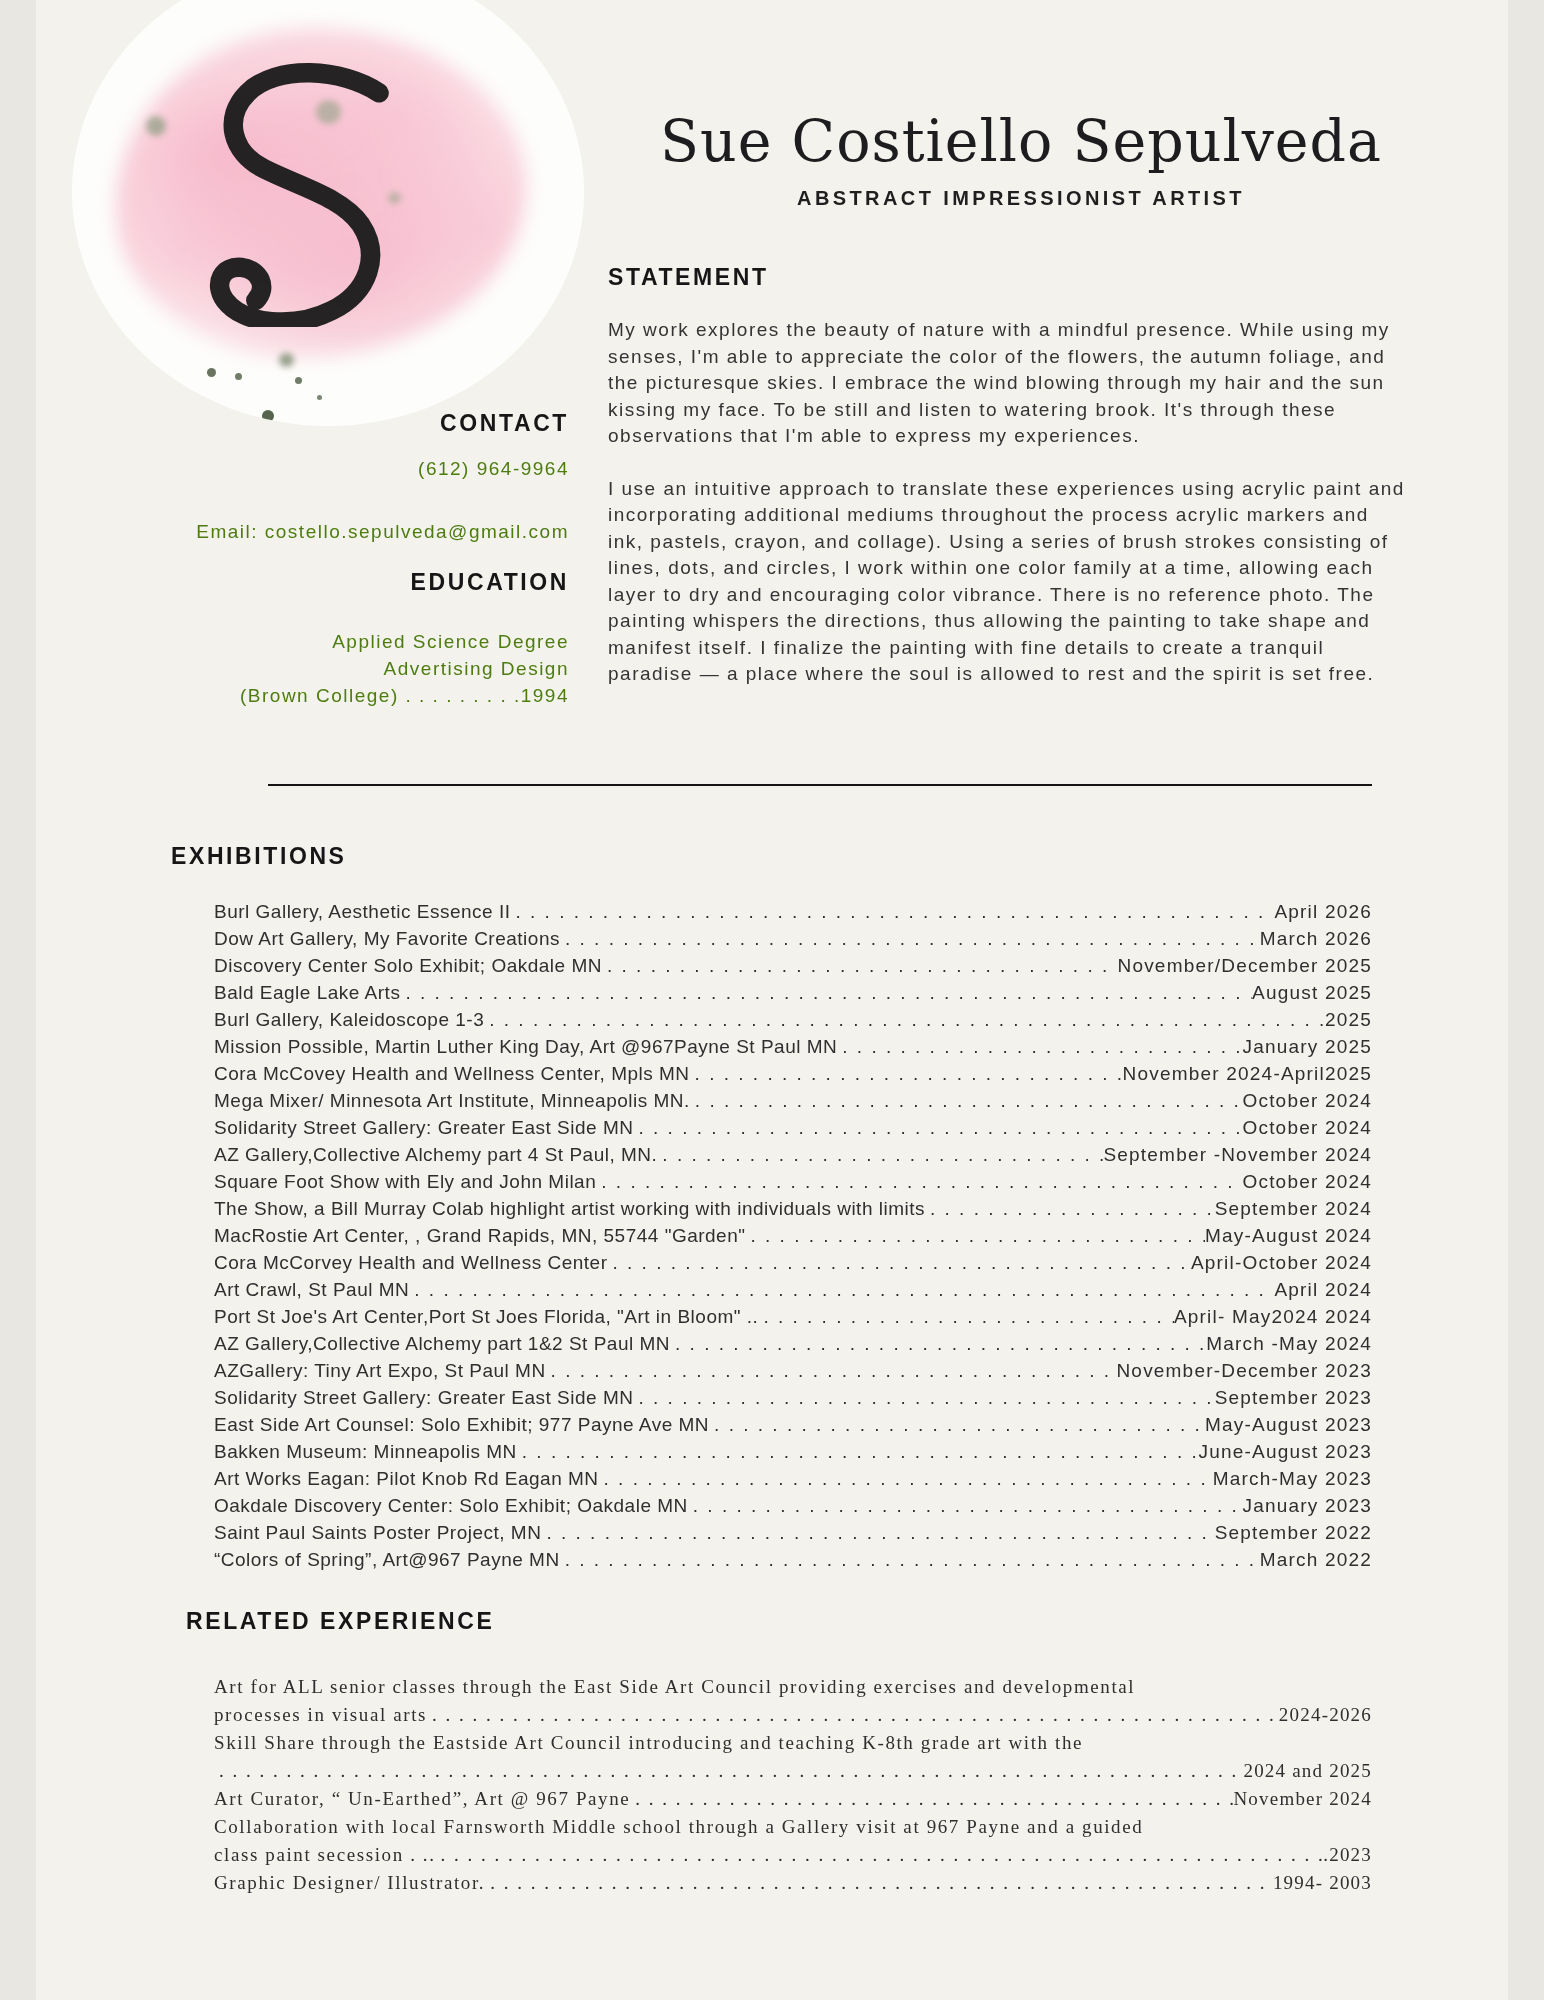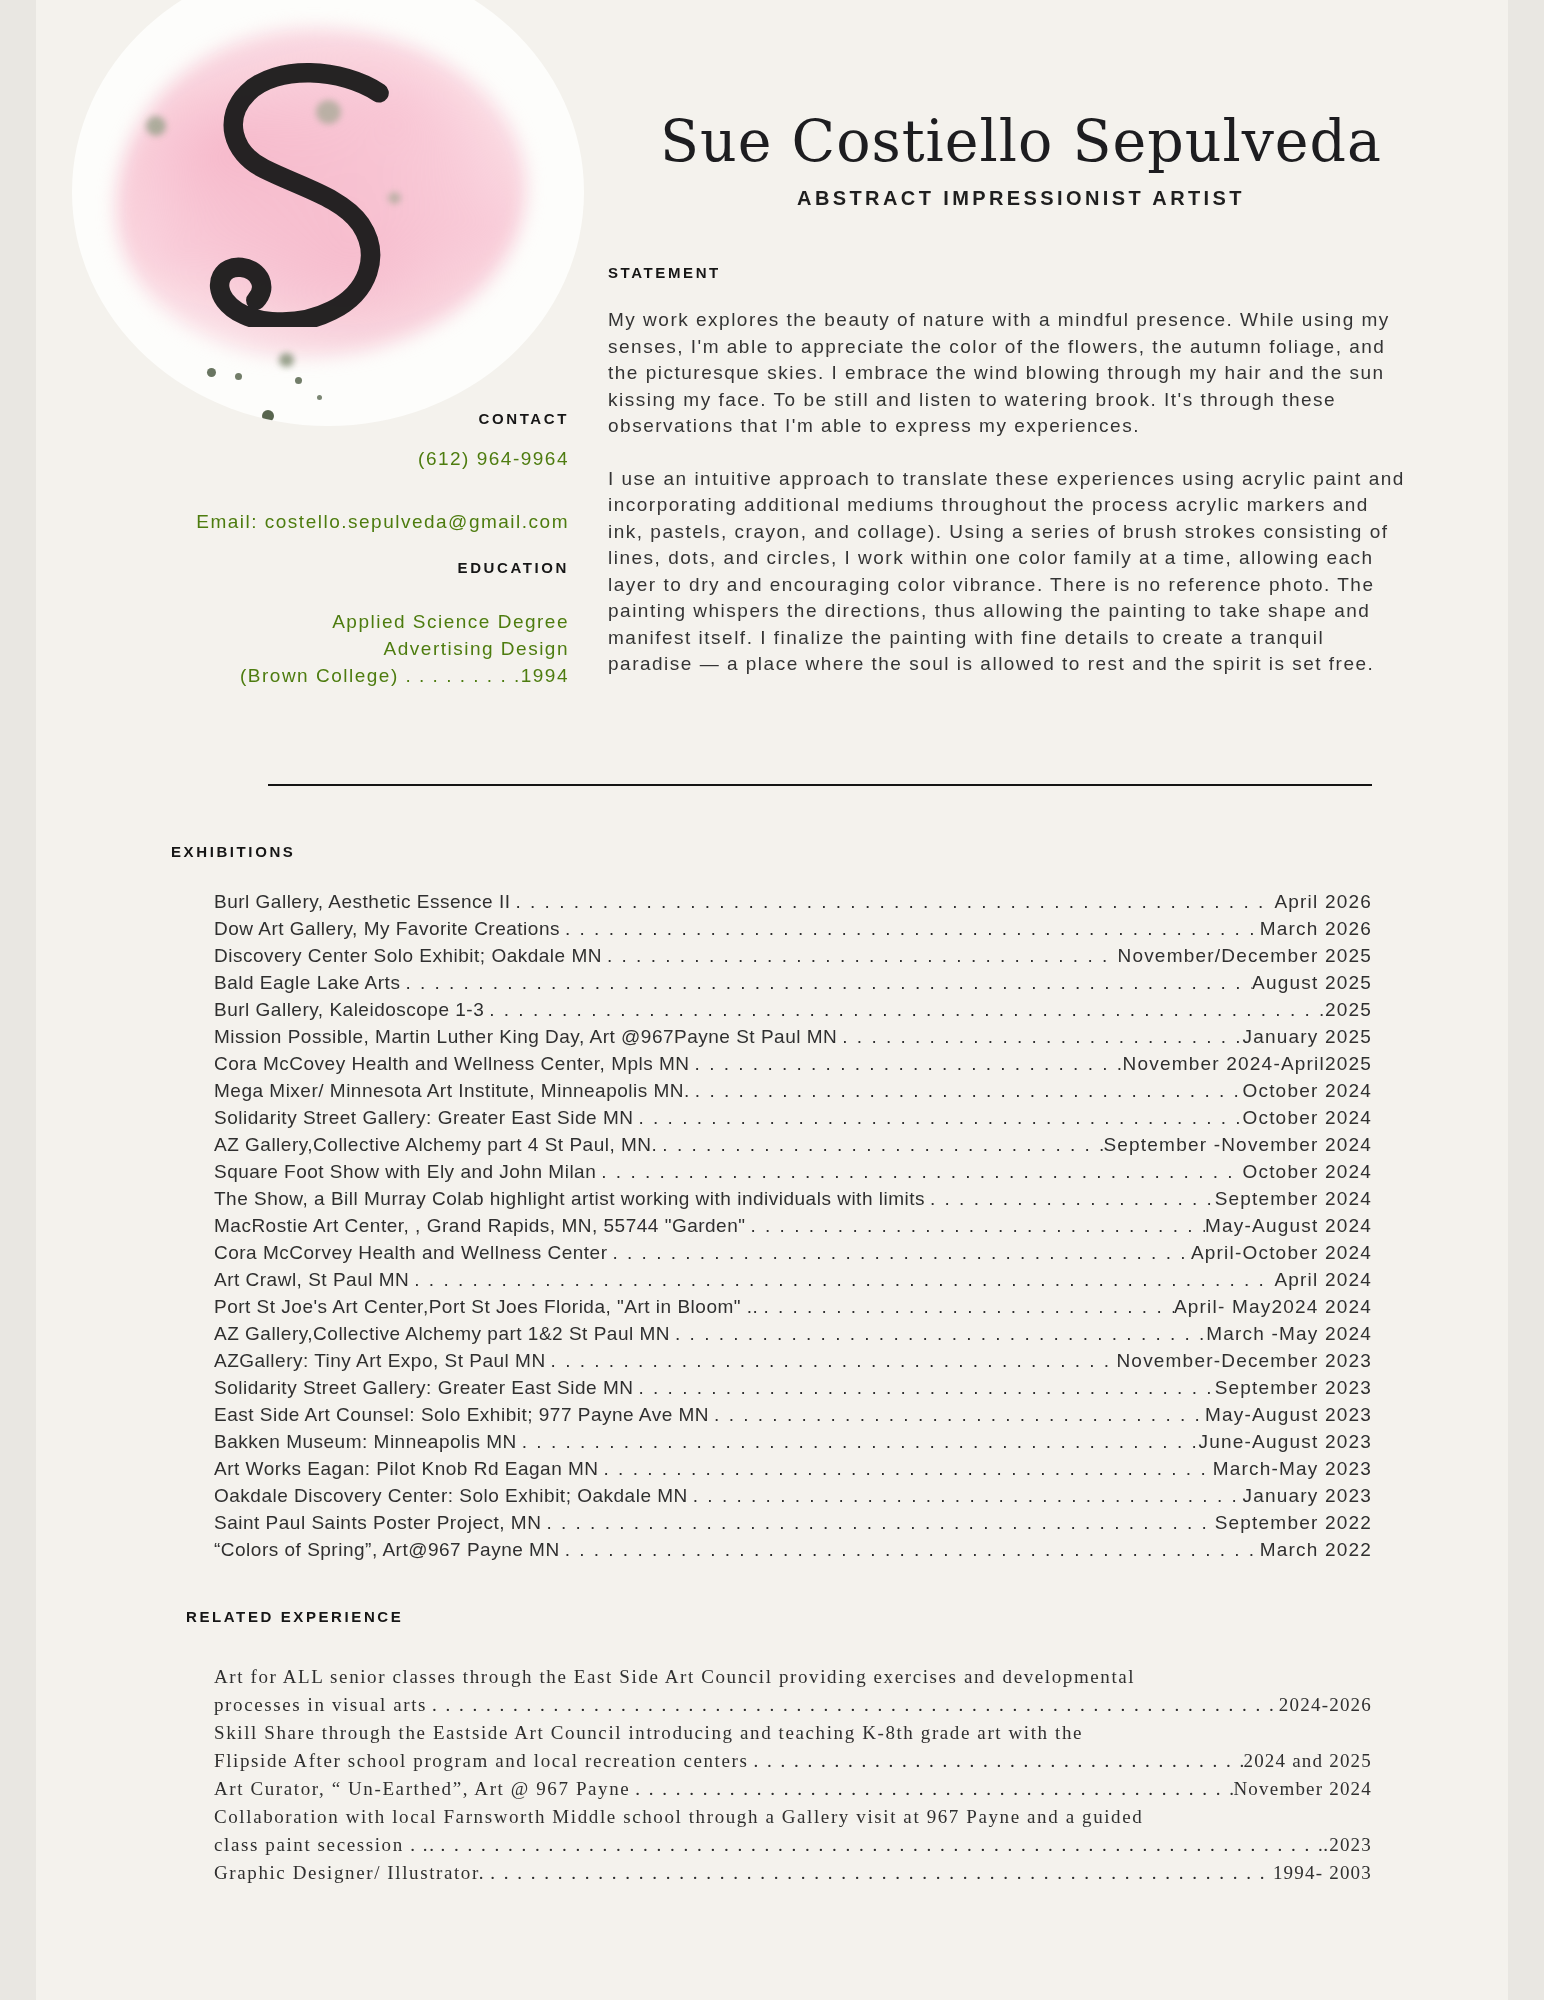--- a/index.html
+++ b/index.html
@@ -40,21 +40,21 @@
   
   .header-block { position:absolute; left:560px; top:108px; width:850px; text-align:center; }
   .artist-name {
     font-family:"DejaVu Serif", serif; font-weight:400; font-size:57px;
     letter-spacing:1px; color:#1d1d20; white-space:nowrap;
   }
   .artist-sub {
     margin-top:13px; font-size:20px; font-weight:bold; letter-spacing:3.4px; color:#1f1f1f;text-align:center;
   }
   
-  .h-sec { font-size:15px; font-weight:bold; letter-spacing:2.6px; color:#161616; }
+  .h-sec { font-size:23px; font-weight:bold; letter-spacing:2.6px; color:#161616; }
   
   .left-col { position:absolute; left:70px; top:410px; width:463px; text-align:right; }
   .c-line { font-size:19px; letter-spacing:1.5px; color:#4d7c0f; line-height:27px; }
   .phone  { margin-top:18px; }
   .email  { margin-top:36px; }
   .web    { margin-top:34px; }
   .edu-h  { margin-top:24px; }
   .edu-first { margin-top:32px; }
   
   .statement { position:absolute; left:572px; top:264px; width:800px; }
@@ -263,21 +263,20 @@
     <h2 class="h-sec">RELATED EXPERIENCE</h2>
     <div class="list-box">
         <div class="plain-line">Art for ALL senior classes through the East Side Art Council providing exercises and developmental</div>
         <div class="dot-row">
           <span class="rn">processes in visual arts</span>
           <span class="leader">. . . . . . . . . . . . . . . . . . . . . . . . . . . . . . . . . . . . . . . . . . . . . . . . . . . . . . . . . . . . . . . . . . . . . . . . . . . . . . . . . . . . . . . . . . . . . . . . . . . . . . . . . . . . . . . . . . . . . . . . . . . . . . . . . . . . . . . . . . . . . . . . . . . . . . . . . . . . . . . . . . . . . . . . . . . . . . . . . . . . . . . . . . . . . . . . . . . . . . . . </span>
           <span class="rd">2024-2026</span>
         </div>
         <div class="plain-line">Skill Share through the Eastside Art Council introducing and teaching  K-8th grade  art with the</div>
         <div class="dot-row">
-          <span class="rn">Flipside After school program and local recreation centers</span>
           <span class="leader">. . . . . . . . . . . . . . . . . . . . . . . . . . . . . . . . . . . . . . . . . . . . . . . . . . . . . . . . . . . . . . . . . . . . . . . . . . . . . . . . . . . . . . . . . . . . . . . . . . . . . . . . . . . . . . . . . . . . . . . . . . . . . . . . . . . . . . . . . . . . . . . . . . . . . . . . . . . . . . . . . . . . . . . . . . . . . . . . . . . . . . . . . . . . . . . . . . . . . . . . </span>
           <span class="rd">2024 and 2025</span>
         </div>
         <div class="dot-row">
           <span class="rn">Art Curator, “ Un-Earthed”, Art @ 967 Payne</span>
           <span class="leader">. . . . . . . . . . . . . . . . . . . . . . . . . . . . . . . . . . . . . . . . . . . . . . . . . . . . . . . . . . . . . . . . . . . . . . . . . . . . . . . . . . . . . . . . . . . . . . . . . . . . . . . . . . . . . . . . . . . . . . . . . . . . . . . . . . . . . . . . . . . . . . . . . . . . . . . . . . . . . . . . . . . . . . . . . . . . . . . . . . . . . . . . . . . . . . . . . . . . . . . . </span>
           <span class="rd">November 2024</span>
         </div>
         <div class="plain-line">Collaboration with local Farnsworth Middle school through a Gallery visit at 967 Payne and a guided</div>
         <div class="dot-row">

